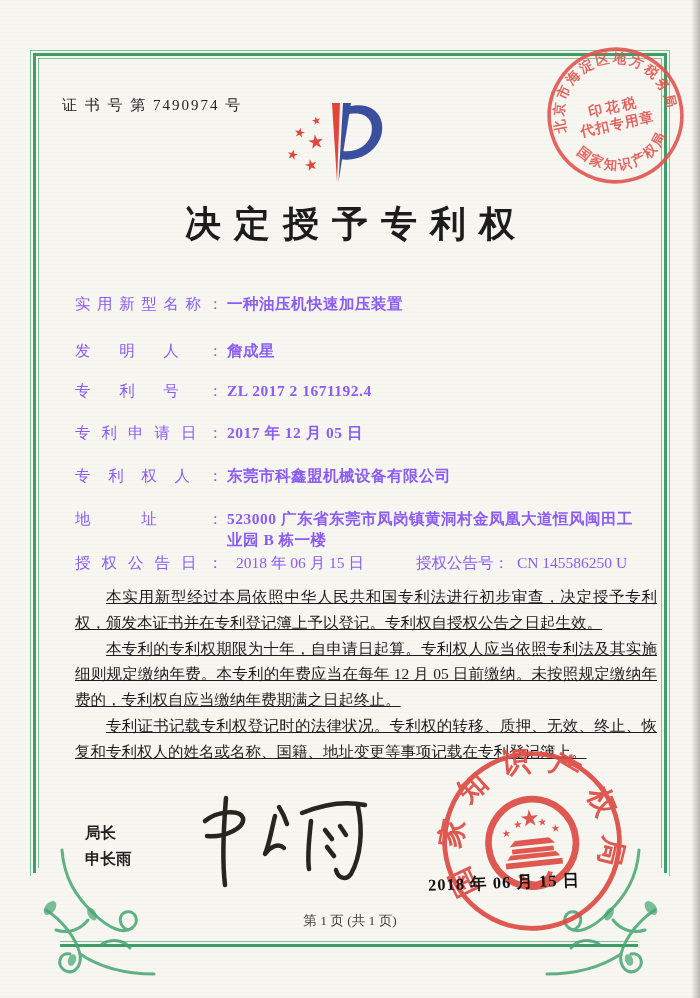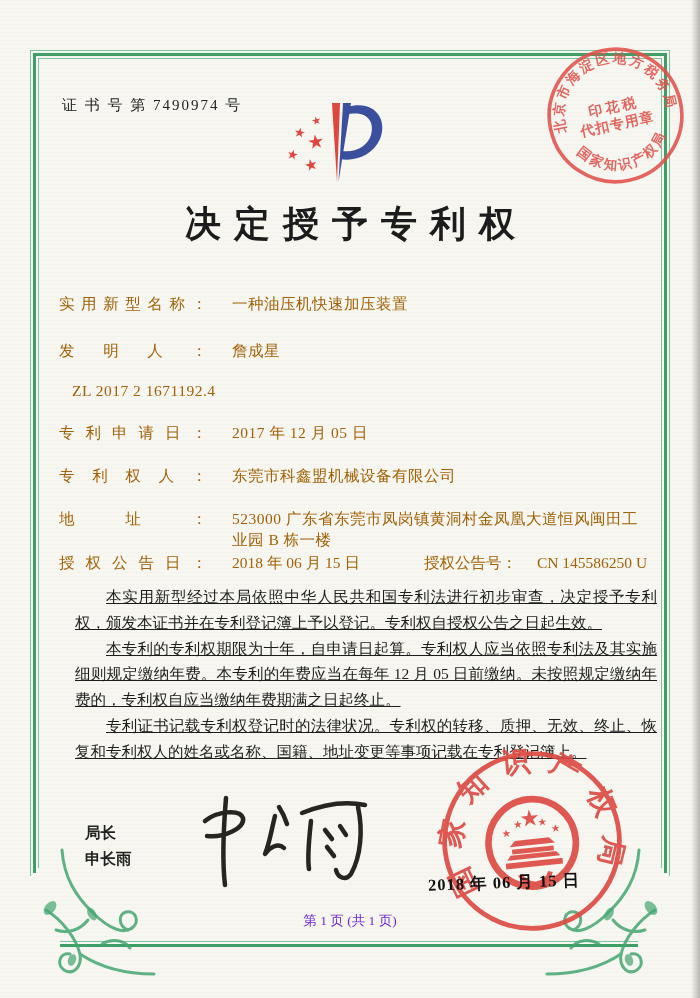--- a/index.html
+++ b/index.html
@@ -22,25 +22,25 @@
   .frame{position:absolute;border-style:solid;border-bottom:none !important;pointer-events:none;}
   .frame.f1{top:50px;left:30px;right:30px;bottom:122px;border-color:#7cc49b;border-width:1px;}
   .frame.f2{top:53px;left:33px;right:33px;bottom:125px;border-color:#3f9e68;border-width:3px;}
   .frame.f3{top:58px;left:38px;right:38px;bottom:130px;border-color:#7cc49b;border-width:1px;}
   .bottom-line-thin{position:absolute;left:60px;right:62px;top:941px;height:1px;background:#7cc49b;}
   .bottom-line-thick{position:absolute;left:60px;right:62px;top:944px;height:3px;background:#3f9e68;}
 
   .cert-no{position:absolute;left:62px;top:96px;font-size:15px;letter-spacing:2px;color:#222;text-align:center;}
   .title{position:absolute;left:0;top:200px;width:100%;text-align:center;
          font-size:36px;font-weight:700;letter-spacing:13px;color:#1c1c1c;text-indent:13px;}
-  .footer{position:absolute;left:0;top:912px;width:100%;text-align:center;font-size:13.5px;color:#6d28d9;}
-
-  .field-row{position:absolute;left:59px;display:flex;font-size:15.5px;line-height:21px;color:#a16207;gap:12px;}
+  .footer{position:absolute;left:0;top:912px;width:100%;text-align:center;font-size:13.5px;color:#404040;}
+
+  .field-row{position:absolute;left:75px;display:flex;font-size:15.5px;line-height:21px;color:#8b5cf6;}
   .flabel{width:148px;flex:0 0 148px;text-align:justify;text-align-last:justify;letter-spacing:0;}
-  .fvalue{margin-left:13px;width:420px;letter-spacing:0.5px;}
+  .fvalue{margin-left:4px;width:420px;letter-spacing:0.5px;font-weight:bold;}
   .flabel2{margin-left:52px;}
   .fvalue2{margin-left:8px;}
 
   .paras{position:absolute;left:75px;top:584px;width:582px;font-size:15.5px;line-height:25.8px;
          text-align:justify;color:#1d1d1d;}
   .paras p{margin:0;text-indent:2em;text-decoration:underline;}
 
   .signer{position:absolute;left:85px;top:820px;font-size:15.5px;line-height:26px;font-weight:600;color:#222;}
 
   svg{position:absolute;overflow:visible;}
@@ -130,20 +130,21 @@
 
 <div class="field-row" style="top:293px">
   <span class="flabel">实用新型名称：</span>
   <span class="fvalue">一种油压机快速加压装置</span>
 </div>
 <div class="field-row" style="top:340px">
   <span class="flabel">发明人：</span>
   <span class="fvalue">詹成星</span>
 </div>
 <div class="field-row" style="top:380px">
+  <span class="flabel">专利号：</span>
   <span class="fvalue">ZL 2017 2 1671192.4</span>
 </div>
 <div class="field-row" style="top:422px">
   <span class="flabel">专利申请日：</span>
   <span class="fvalue">2017 年 12 月 05 日</span>
 </div>
 <div class="field-row" style="top:465px">
   <span class="flabel">专利权人：</span>
   <span class="fvalue">东莞市科鑫盟机械设备有限公司</span>
 </div>

